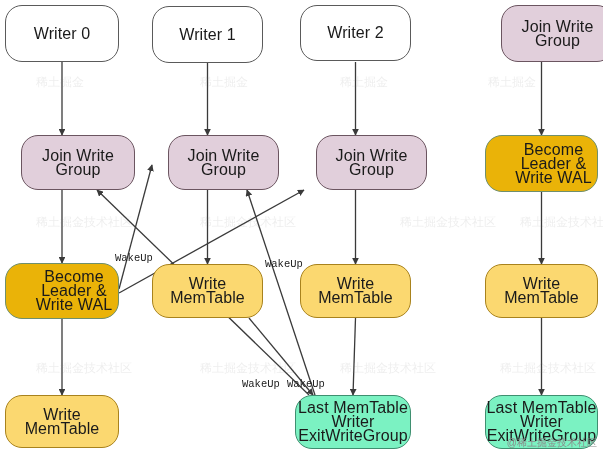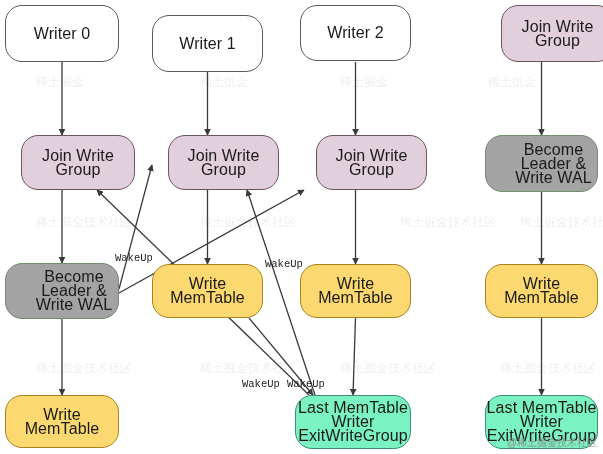--- a/index.html
+++ b/index.html
@@ -34,21 +34,21 @@
     text-align: center;
     color: #1a1a1a;
     font-size: 16px;
     line-height: 14px;
     letter-spacing: 0.1px;
     white-space: pre-line;
     z-index: 3;
   }
   .node.white  { background: #ffffff; border-color: #5a5a5a; }
   .node.pink   { background: #e1cfdb; border-color: #6b5560; margin-left: 16px; }
-  .node.green  { background: #a3a3a3; border-color: #6f8f6d; padding-left: 24px; }
+  .node.green  { background: #eab308; border-color: #6f8f6d; padding-left: 24px; }
   .node.yellow { background: #fbd870; border-color: #a8821d; text-align: center; }
   .node.mint   { background: #7bf2c2; border-color: #3f8f70; }
   .edge-label {
     position: absolute;
     font-family: Liberation Mono, monospace;
     font-size: 10.5px;
     color: #1a1a1a;
     background: transparent;
     white-space: nowrap;
     z-index: 4;
@@ -115,21 +115,21 @@
         <line x1="119" y1="289" x2="152" y2="165" marker-end="url(#arrow)"></line>
         <line x1="119" y1="293" x2="304" y2="190" marker-end="url(#arrow)"></line>
         <line x1="249" y1="318" x2="313" y2="395" marker-end="url(#arrow)"></line>
         <line x1="309" y1="395" x2="97" y2="190" marker-end="url(#arrow)"></line>
         <line x1="315" y1="395" x2="247" y2="190" marker-end="url(#arrow)"></line>
       </g>
   </svg>
 
   <div id="node-layer">
       <div class="node white" style="left: 5px; top: 5px; width: 114px; height: 57px;">Writer 0</div>
-      <div class="node white" style="left: 152px; top: 15px; width: 111px; height: 57px;">Writer 1</div>
+      <div class="node white" style="left: 152px; top: 6px; width: 111px; height: 57px;">Writer 1</div>
       <div class="node white" style="left: 300px; top: 5px; width: 111px; height: 56px;">Writer 2</div>
       <div class="node pink" style="left: 485px; top: 5px; width: 113px; height: 57px;">Join Write Group</div>
       <div class="node pink" style="left: 5px; top: 135px; width: 114px; height: 55px;">Join Write Group</div>
       <div class="node pink" style="left: 152px; top: 135px; width: 111px; height: 55px;">Join Write Group</div>
       <div class="node pink" style="left: 300px; top: 135px; width: 111px; height: 55px;">Join Write Group</div>
       <div class="node green" style="left: 485px; top: 135px; width: 113px; height: 57px;">Become Leader &amp;
 Write WAL</div>
       <div class="node green" style="left: 5px; top: 263px; width: 114px; height: 56px;">Become Leader &amp;
 Write WAL</div>
       <div class="node yellow" style="left: 152px; top: 264px; width: 111px; height: 54px;">Write MemTable</div>

